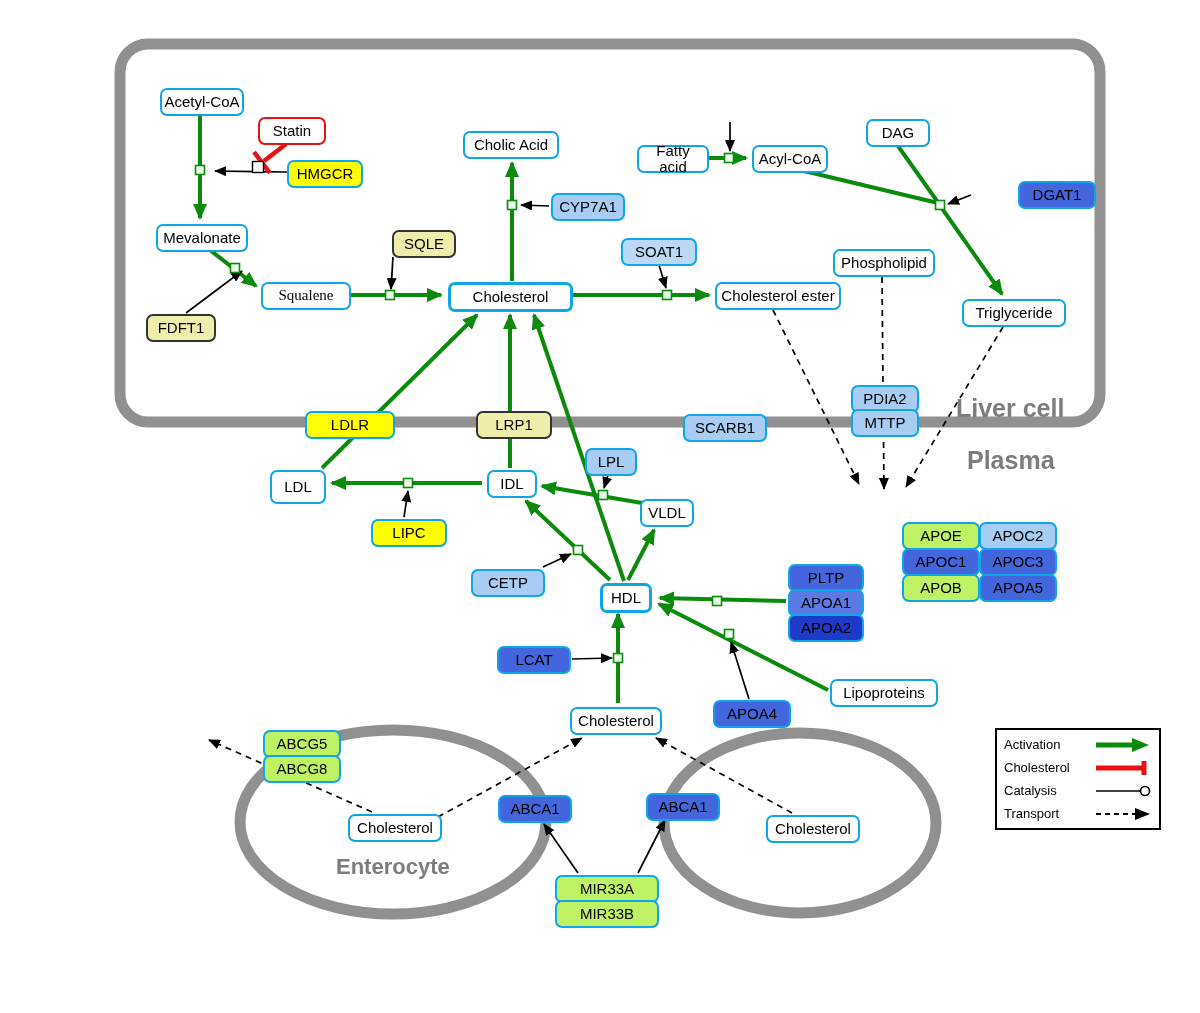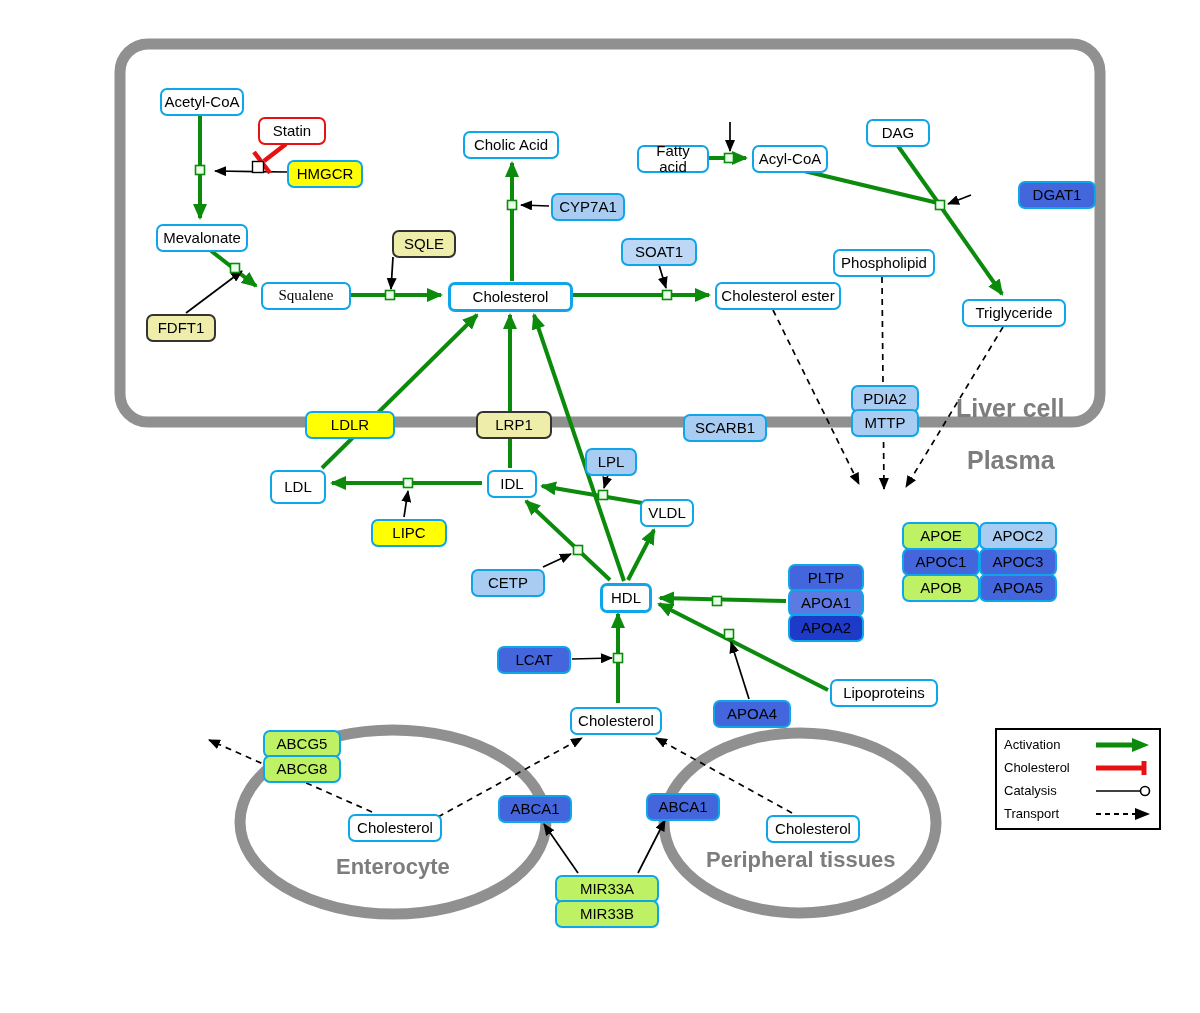--- a/index.html
+++ b/index.html
@@ -116,21 +116,20 @@
       <rect x="712.5" y="596.5" width="9" height="9"></rect>
       <rect x="724.5" y="629.5" width="9" height="9"></rect>
       <rect x="613.5" y="653.5" width="9" height="9"></rect>
       <rect x="252.5" y="161.5" width="11" height="11" fill="#fff" stroke="#000" stroke-width="1.4"></rect>
     </g>
   </svg>
 
   <div class="rlabel big" style="left:956px;top:352px;margin-top:42px;">Liver cell</div>
   <div class="rlabel big" style="left:967px;top:446px;">Plasma</div>
   <div class="rlabel med" style="left:336px;top:854px;">Enterocyte</div>
-  <div class="rlabel med" style="left:706px;top:847px;">Peripheral tissues</div>
 
   <div class="node" style="left:160px;top:88px;width:84px;height:26px;">Acetyl-CoA</div>
   <div class="node redb" style="left:258px;top:117px;width:68px;height:26px;">Statin</div>
   <div class="node yellow" style="left:287px;top:160px;width:76px;height:26px;">HMGCR</div>
   <div class="node" style="left:156px;top:224px;width:92px;height:26px;">Mevalonate</div>
   <div class="node khaki" style="left:352px;top:230px;width:64px;height:26px;margin-left:40px;">SQLE</div>
   <div class="node khaki" style="left:146px;top:314px;width:70px;height:26px;">FDFT1</div>
   <div class="node" style="left:261px;top:282px;width:90px;height:26px;font-family:Liberation Serif, serif;">Squalene</div>
   <div class="node thick" style="left:448px;top:282px;width:125px;height:27px;">Cholesterol</div>
   <div class="node" style="left:463px;top:131px;width:96px;height:26px;">Cholic Acid</div>

